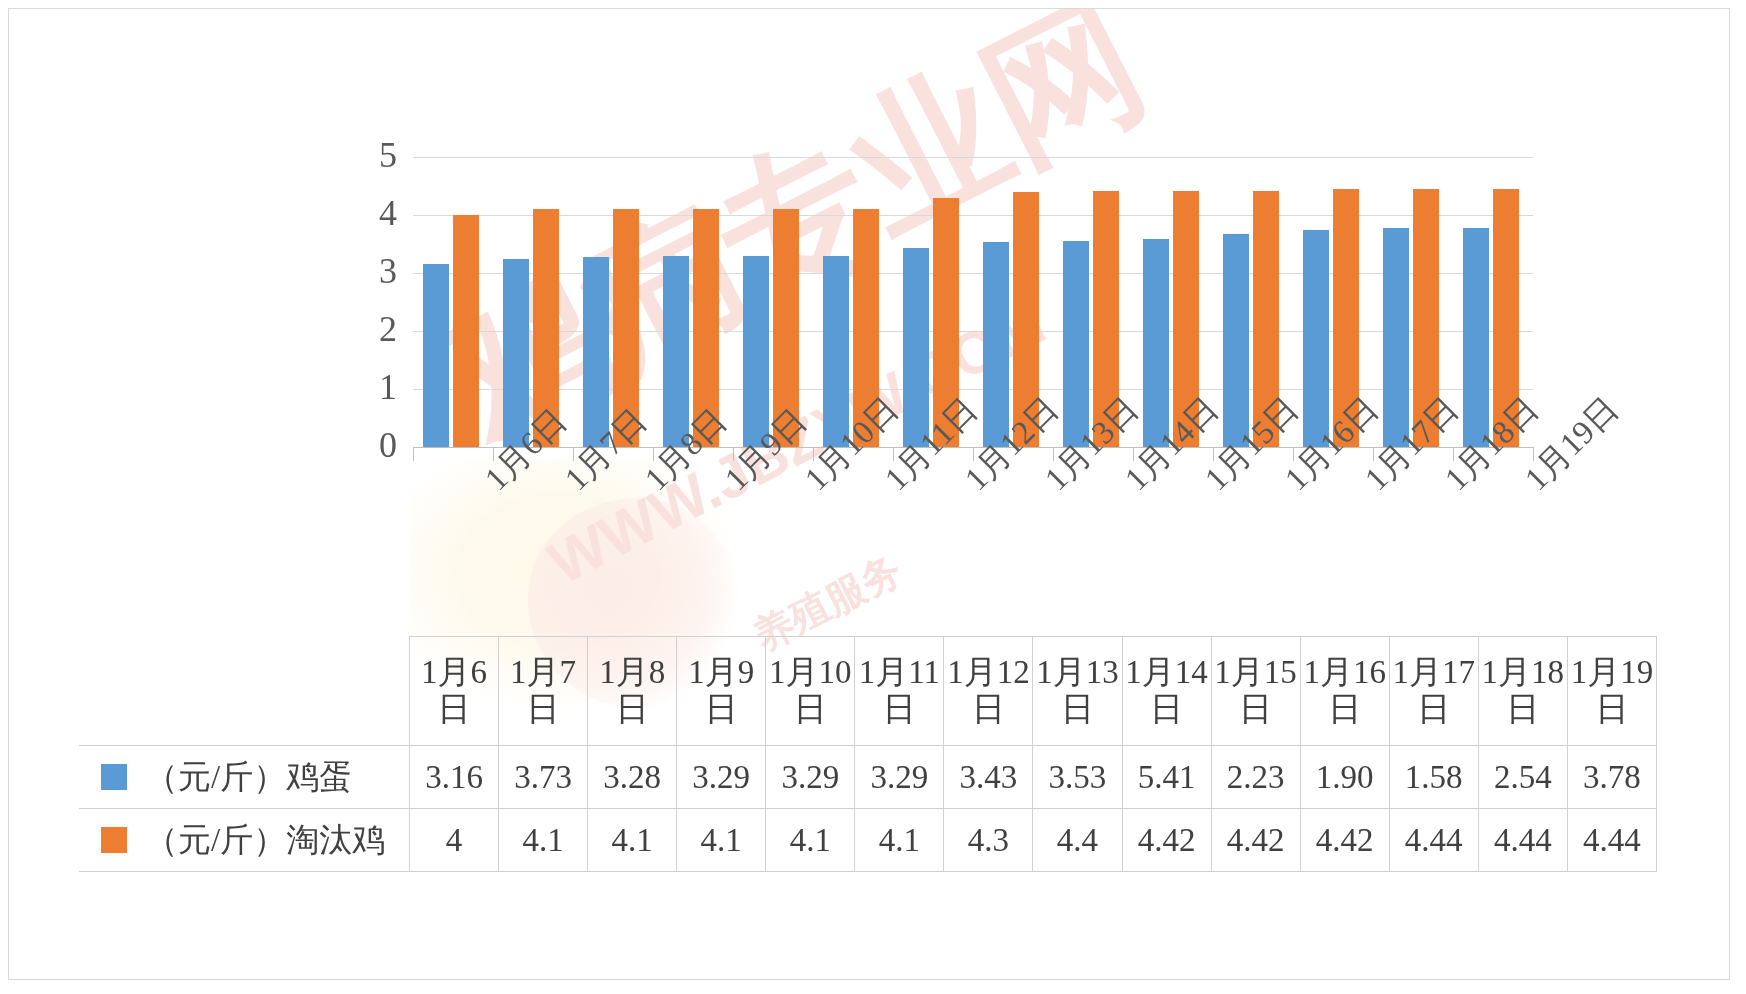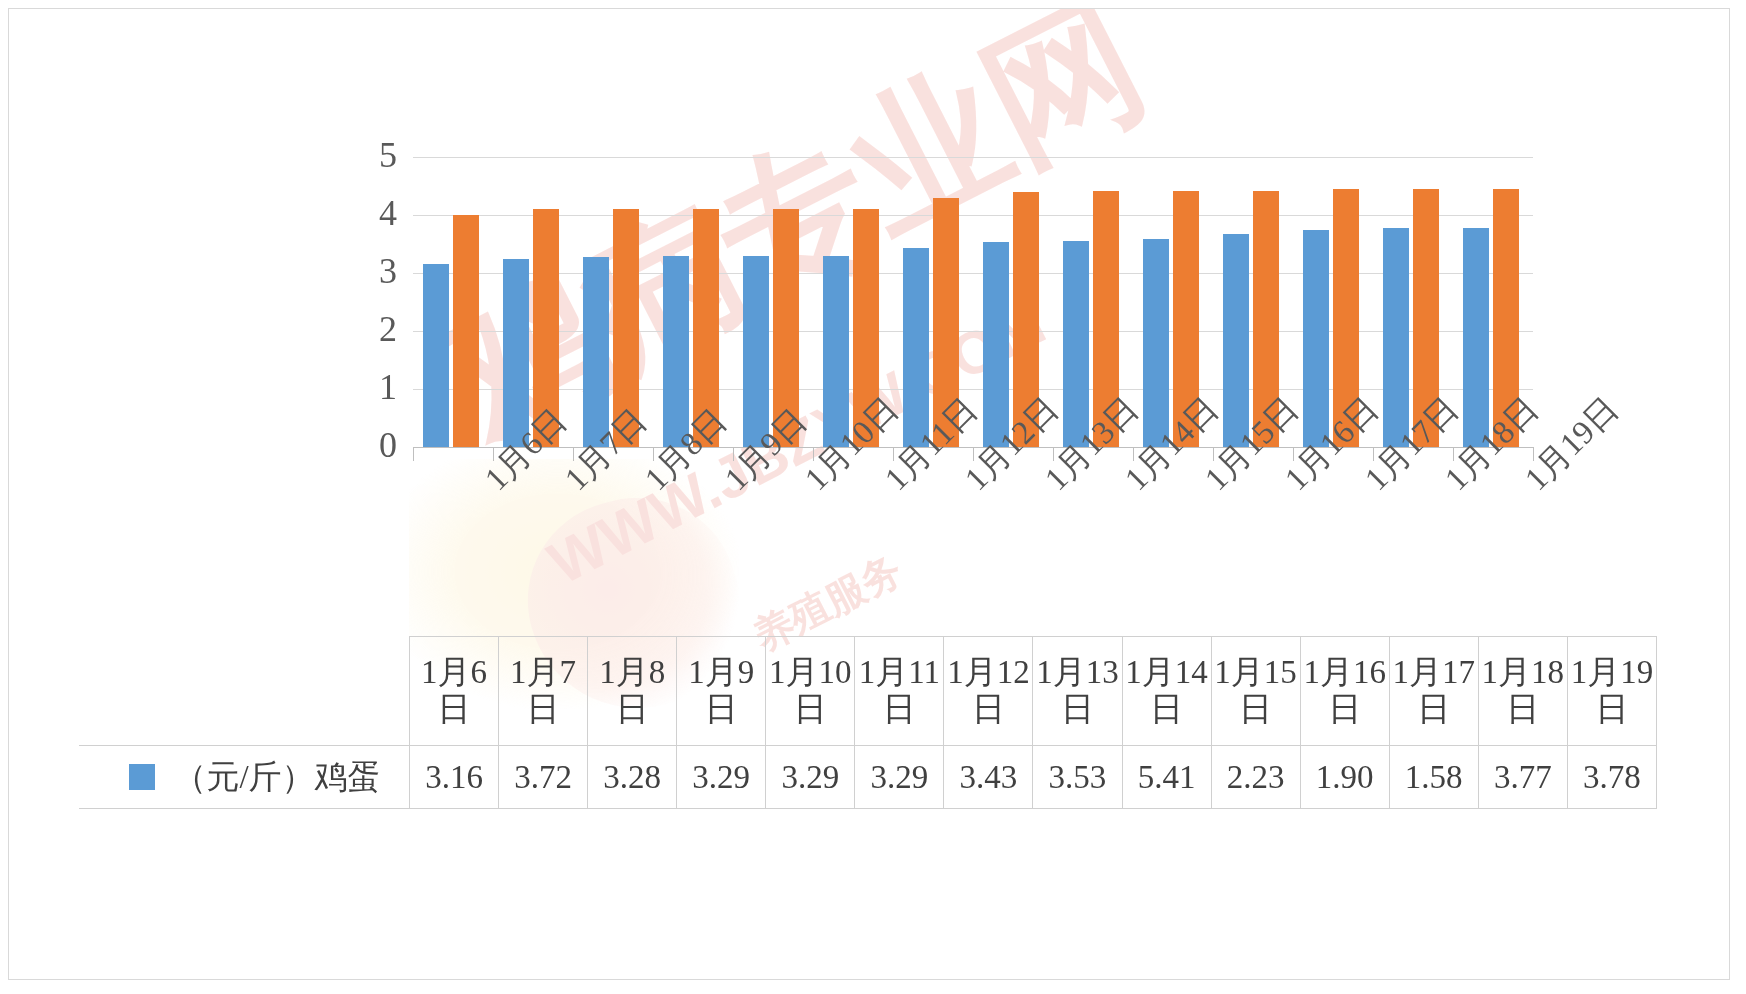--- a/index.html
+++ b/index.html
@@ -183,21 +183,21 @@
     color: #404040;
     text-align: center;
     font-weight: normal;
     padding: 0;
     line-height: 1.12;
     font-family: "Liberation Serif", "DejaVu Serif", serif;
   }
   #data-table th.corner,
   #data-table td.rowhead {
     border-left: none;
-    text-align: center;
+    text-align: left;
   }
   #data-table th.corner {
     border-top: none;
     border-bottom: none;
     border-left: none;
     width: 330px;
     height: 108px;
   }
   #data-table thead th.datehead {
     height: 108px;
@@ -363,30 +363,47 @@
           <th class="datehead">1月16日</th>
           <th class="datehead">1月17日</th>
           <th class="datehead">1月18日</th>
           <th class="datehead">1月19日</th>
         </tr>
     </thead>
     <tbody>
         <tr>
           <td class="rowhead"><span class="legend-swatch egg" style="background: rgb(91, 155, 213);"></span><span>（元/斤）鸡蛋</span></td>
           <td>3.16</td>
-          <td>3.72</td>
+          <td>3.73</td>
           <td>3.28</td>
           <td>3.29</td>
           <td>3.29</td>
           <td>3.29</td>
           <td>3.43</td>
           <td>3.53</td>
           <td>5.41</td>
           <td>2.23</td>
           <td>1.90</td>
           <td>1.58</td>
-          <td>3.77</td>
+          <td>2.54</td>
           <td>3.78</td>
+        </tr>
+        <tr>
+          <td class="rowhead"><span class="legend-swatch hen" style="background: rgb(237, 125, 49);"></span><span>（元/斤）淘汰鸡</span></td>
+          <td>4</td>
+          <td>4.1</td>
+          <td>4.1</td>
+          <td>4.1</td>
+          <td>4.1</td>
+          <td>4.1</td>
+          <td>4.3</td>
+          <td>4.4</td>
+          <td>4.42</td>
+          <td>4.42</td>
+          <td>4.42</td>
+          <td>4.44</td>
+          <td>4.44</td>
+          <td>4.44</td>
         </tr>
       </tbody>
   </table>
 
 </div>
 
 </body></html>

